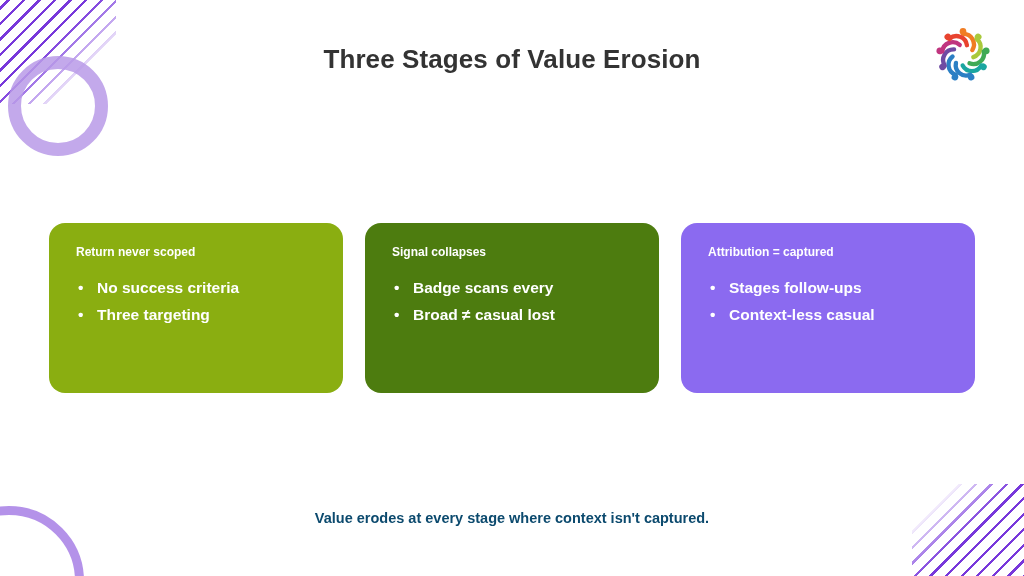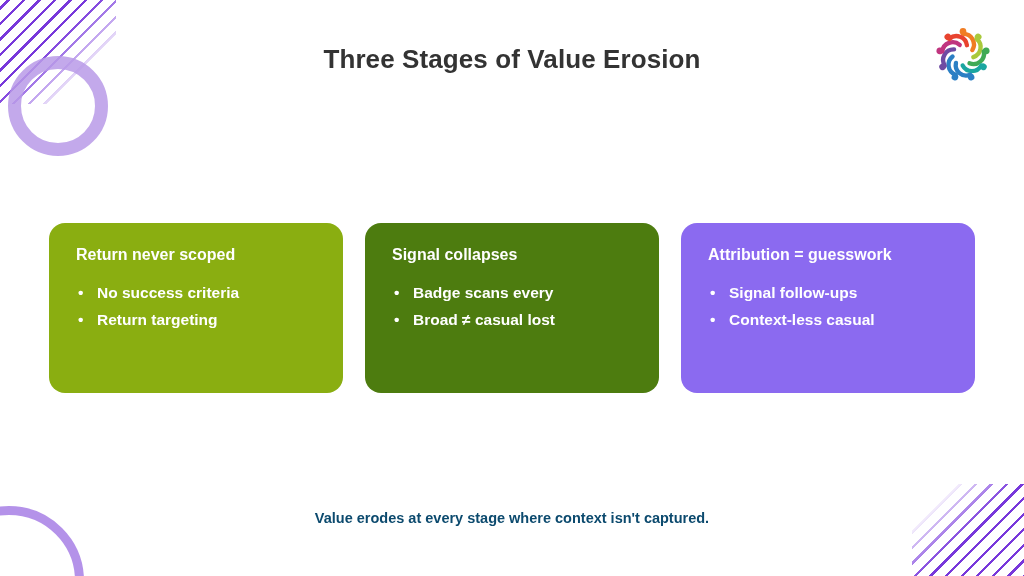--- a/index.html
+++ b/index.html
@@ -107,21 +107,21 @@
     gap: 22px;
   }
   .card {
     flex: 1 1 0;
     border-radius: 16px;
     padding: 22px 26px 0 27px;
     box-sizing: border-box;
     color: #ffffff;
   }
   .card-heading {
-    font-size: 16px;
+    font-size: 12px;
     font-weight: bold;
     line-height: 1.2;
     margin: 0 0 16px 0;
     color: #ffffff;
   }
   .card-list {
     list-style: none;
     margin: 0;
     padding: 0;
   }
@@ -210,36 +210,36 @@
   </div>
 
   <div class="title" style="color: rgb(51, 51, 51);">Three Stages of Value Erosion</div>
 
   <div class="cards">
 
     <div class="card" style="background: rgb(138, 174, 17);">
       <div class="card-heading">Return never scoped</div>
       <ul class="card-list">
         <li><span class="bullet">•</span><span>No success criteria</span></li>
-        <li><span class="bullet">•</span><span>Return targeting</span></li>
+        <li><span class="bullet">•</span><span>Three targeting</span></li>
       </ul>
     </div>
 
     <div class="card" style="background: #4d7c0f;">
       <div class="card-heading">Signal collapses</div>
       <ul class="card-list">
         <li><span class="bullet">•</span><span>Badge scans every</span></li>
         <li><span class="bullet">•</span><span>Broad ≠ casual lost</span></li>
       </ul>
     </div>
 
     <div class="card" style="background: rgb(139, 106, 240);">
-      <div class="card-heading">Attribution = guesswork</div>
+      <div class="card-heading">Attribution = captured</div>
       <ul class="card-list">
-        <li><span class="bullet">•</span><span>Signal follow-ups</span></li>
+        <li><span class="bullet">•</span><span>Stages follow-ups</span></li>
         <li><span class="bullet">•</span><span>Context-less casual</span></li>
       </ul>
     </div>
 
   </div>
 
   <div class="footer" style="color: #0c4a6e;">Value erodes at every stage where context isn't captured.</div>
 
 </div>
 

